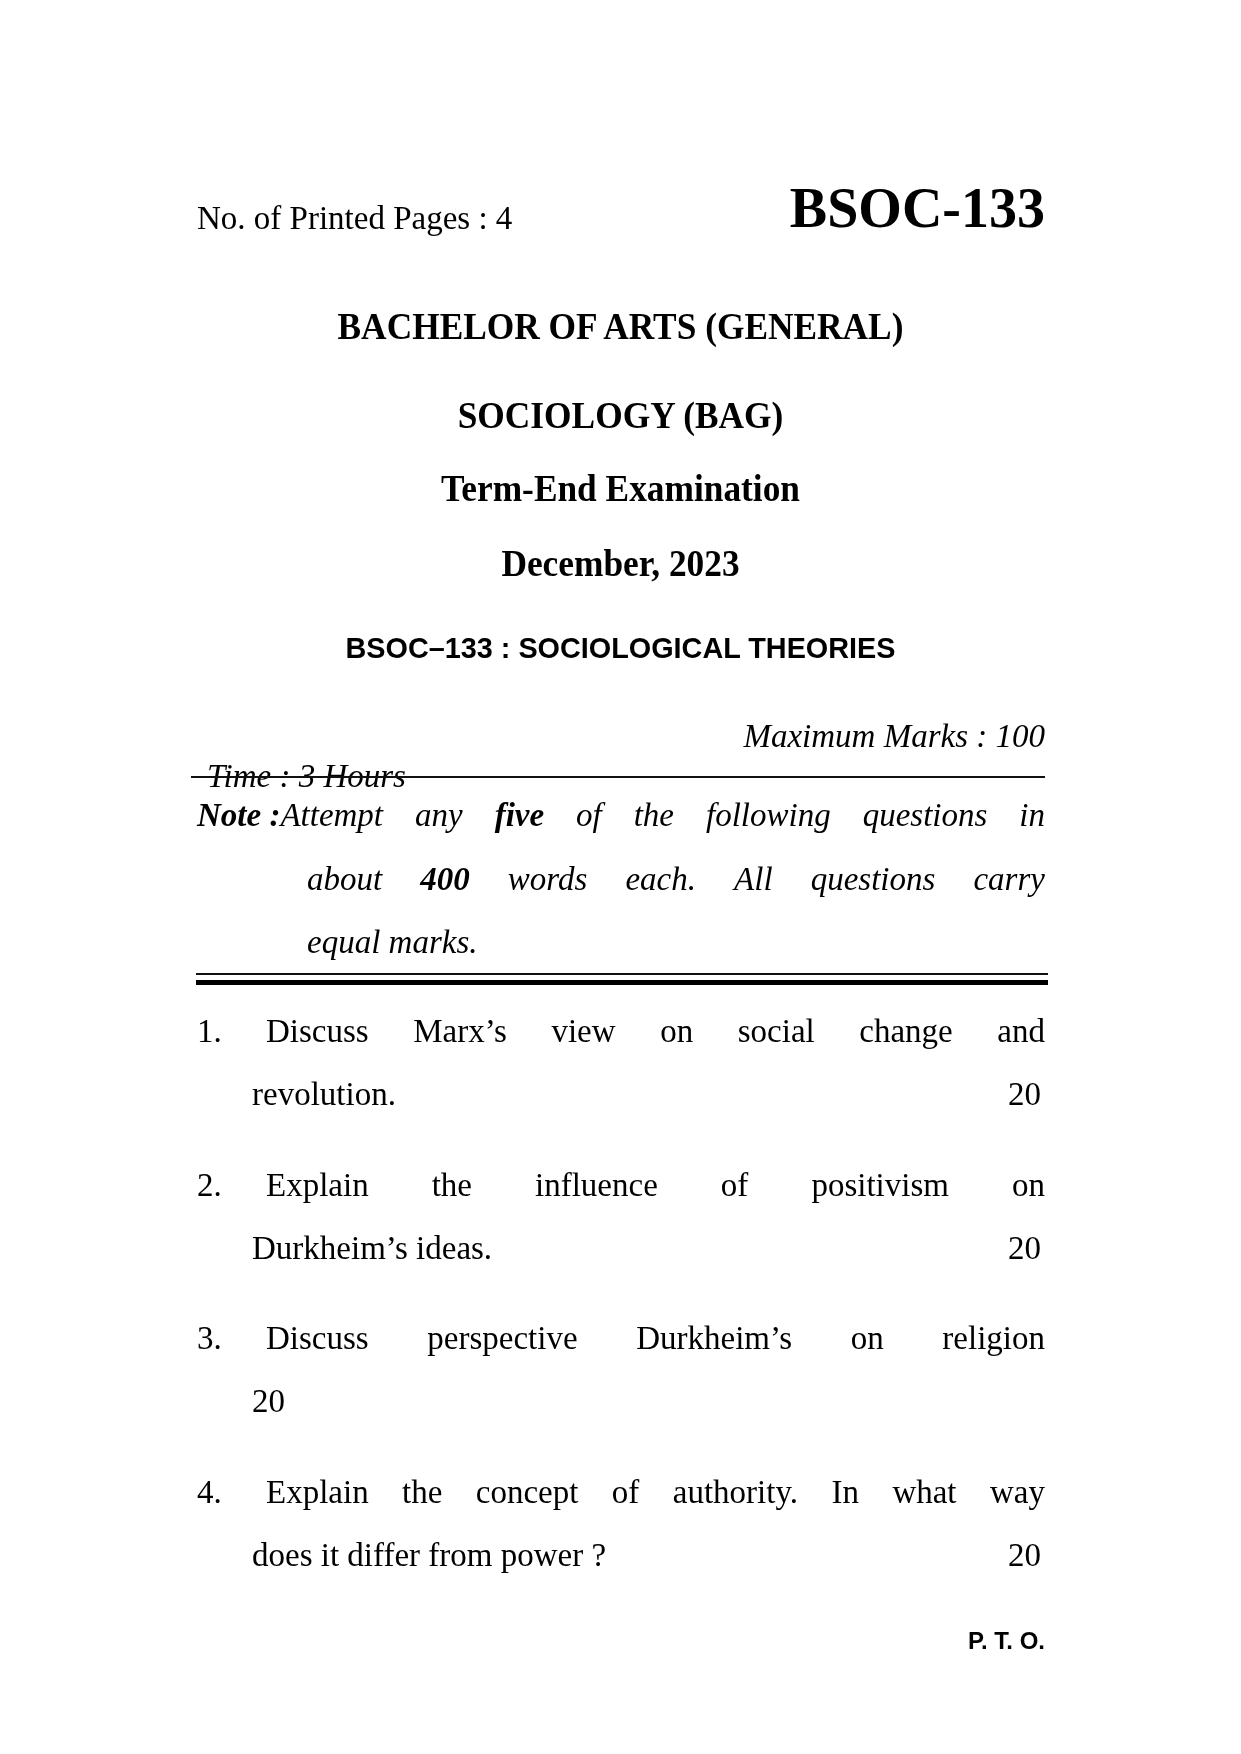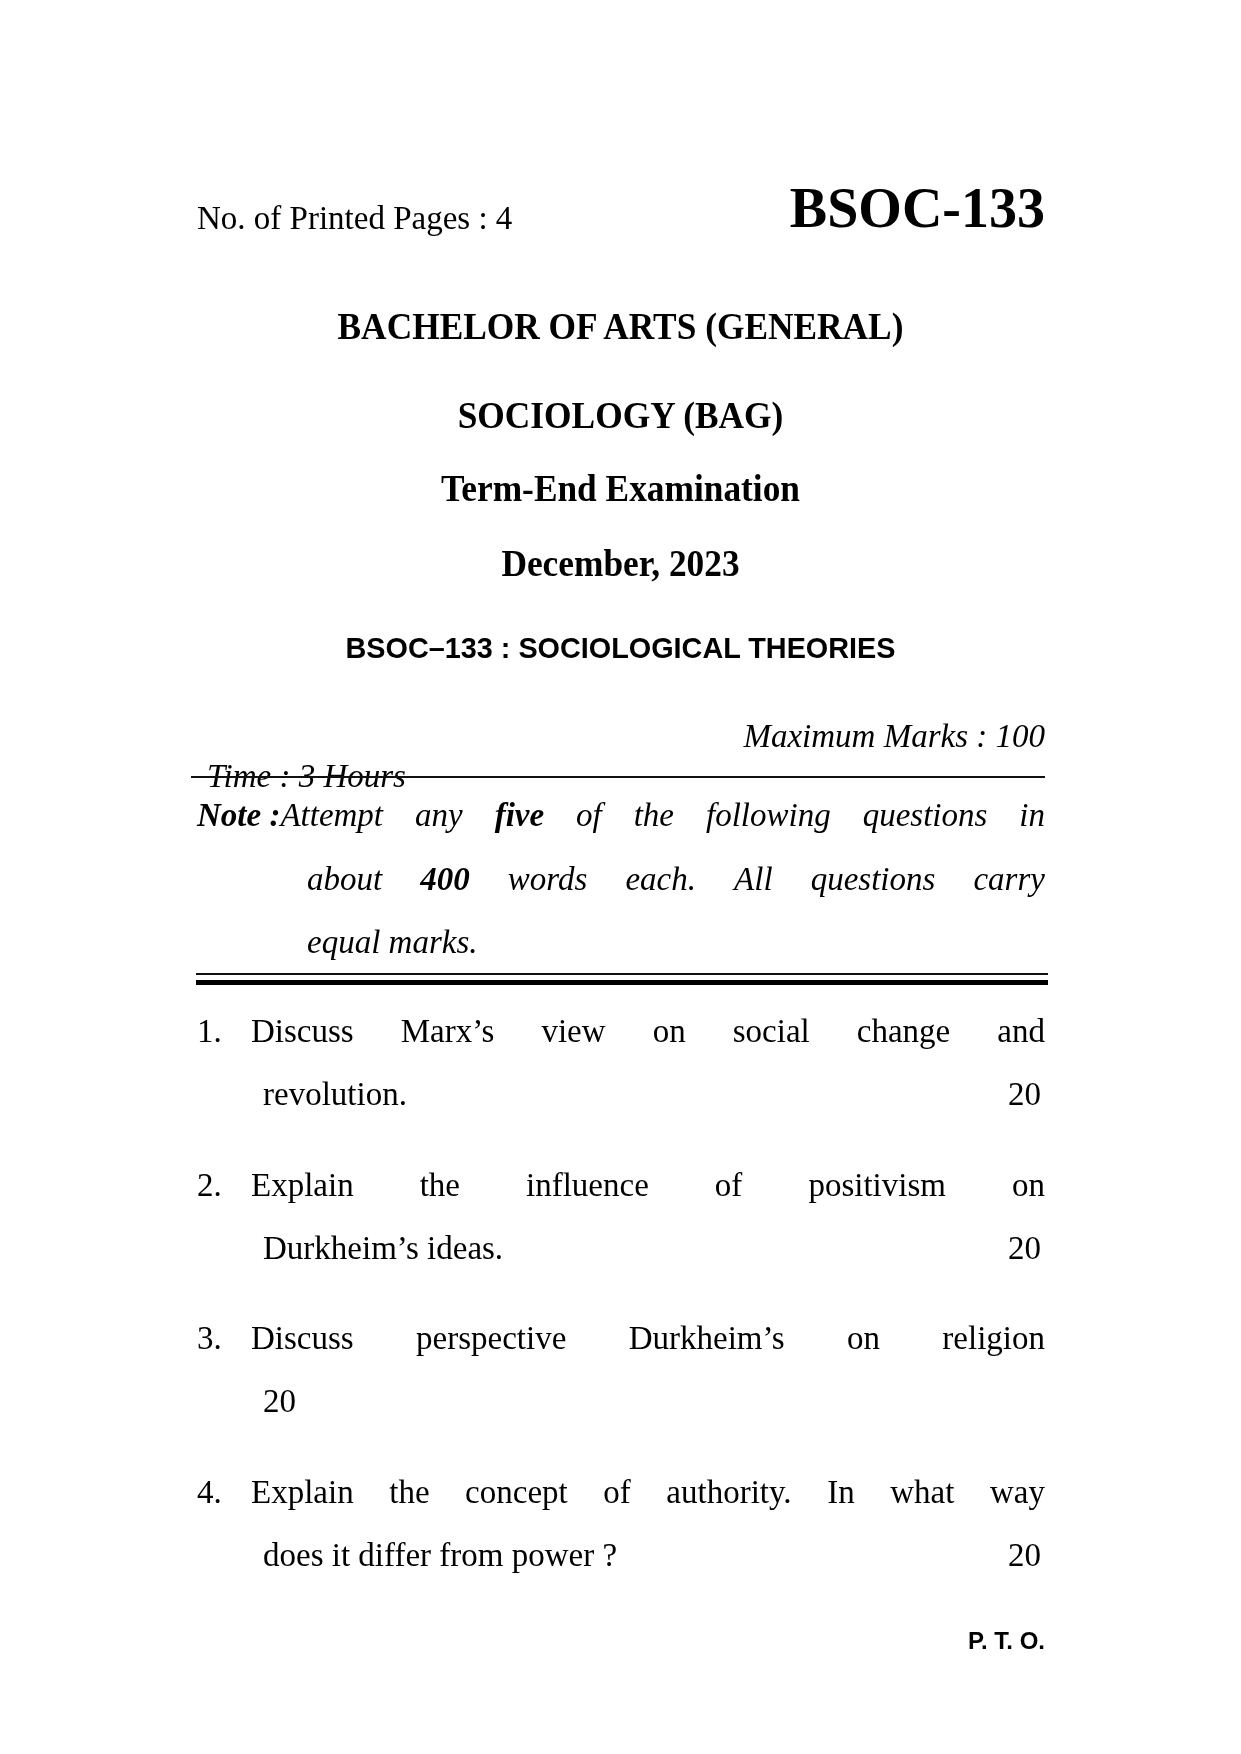--- a/index.html
+++ b/index.html
@@ -36,22 +36,22 @@
   #note-line-1 { display: flex; justify-content: space-between; align-items: flex-end; }
   .note-label { font-weight: bold; }
   .bold-it { font-weight: bold; }
 
   #rule-double-thin  { left: 196px; width: 852px; top: 973px; height: 2px; background: #111; }
   #rule-double-thick { left: 196px; width: 852px; top: 980px; height: 5px; background: #000; }
 
   
   .q { position: absolute; left: 197px; width: 848px; font-size: 33px; line-height: 63px; }
   .q-num { position: absolute; left: 0; top: 0; }
-  .q-line1 { position: absolute; left: 54px; right: 0; top: 0; display: flex; justify-content: space-between; align-items: flex-end; }
-  .q-line2 { position: absolute; left: 66px; right: 4px; top: 63px; display: flex; justify-content: space-between; }
+  .q-line1 { position: absolute; left: 69px; right: 0; top: 0; display: flex; justify-content: space-between; align-items: flex-end; }
+  .q-line2 { position: absolute; left: 55px; right: 4px; top: 63px; display: flex; justify-content: space-between; }
   #question-1 { top: 1000px; }
   #question-2 { top: 1154px; }
   #question-3 { top: 1307px; }
   #question-4 { top: 1461px; }
 
   #pto { right: 196px; top: 1626px; font-size: 24px; font-weight: bold; line-height: 30px; }
 </style>
 </head>
 <body>
 

